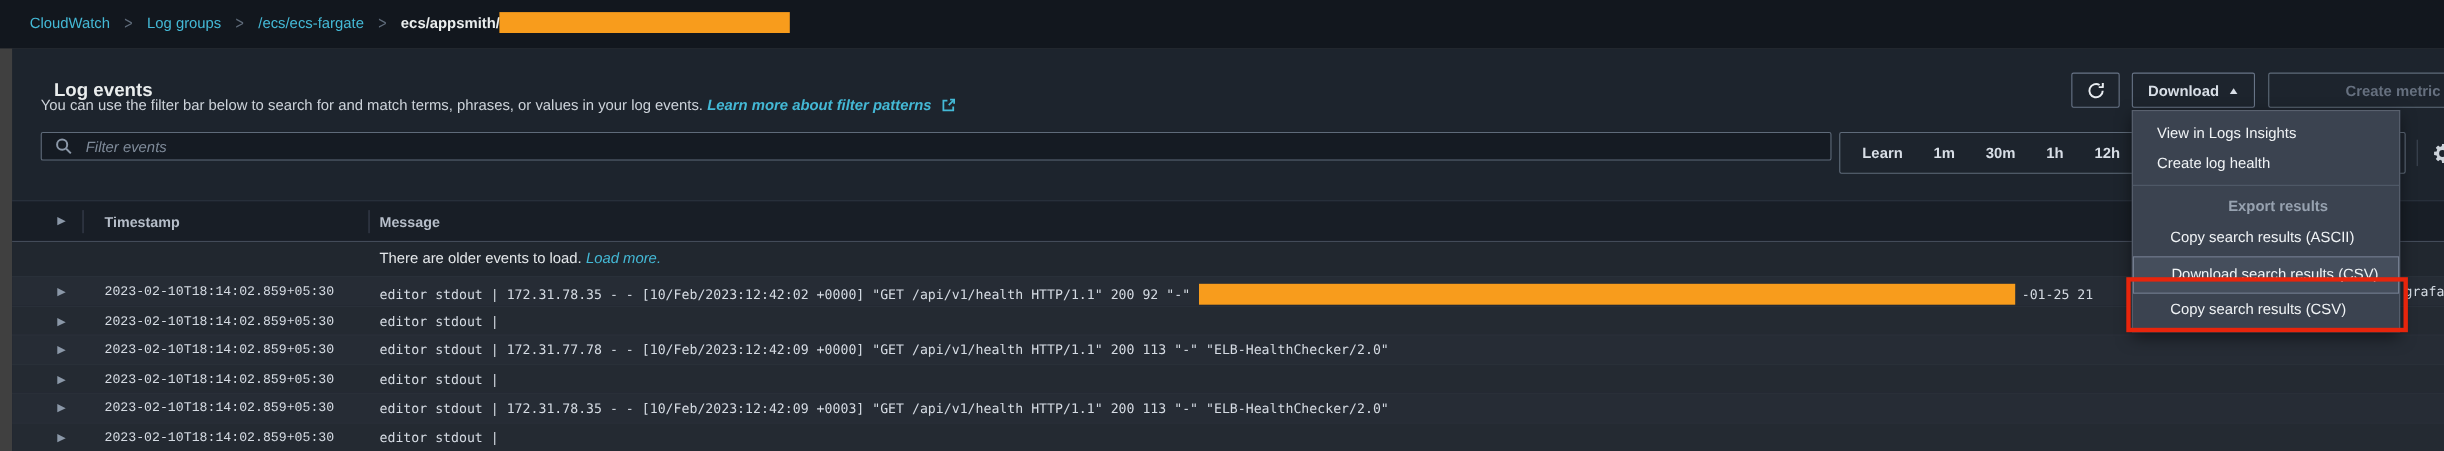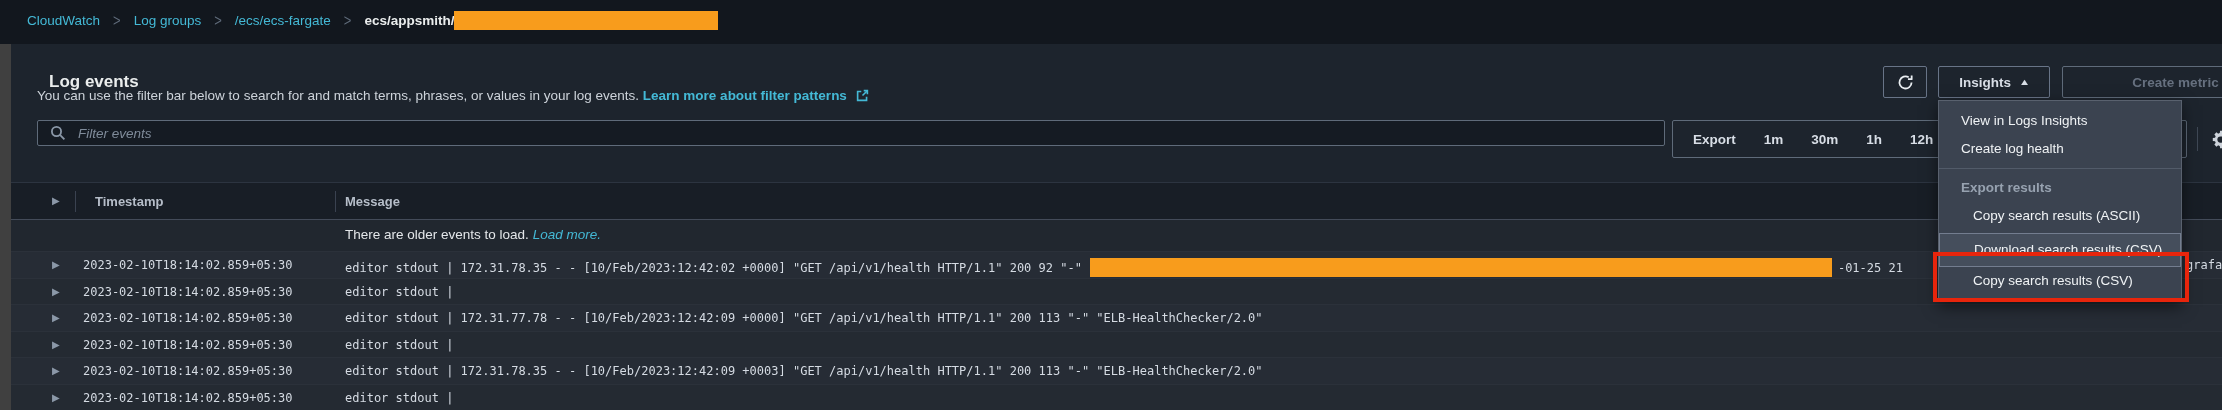--- a/index.html
+++ b/index.html
@@ -11,21 +11,21 @@
   .crumbs{position:absolute;left:27px;top:0;height:40px;display:flex;align-items:center;white-space:nowrap;}
   .crumb{color:#44b9d6;font-size:13.5px;text-decoration:none;cursor:pointer;}
   .crumb-sep{color:#5f6b7a;font-size:13px;margin:0 13px;transform:scaleY(1.25);display:inline-block;}
   .crumb-cur{color:#eaeded;font-weight:bold;font-size:13.5px;display:inline-flex;align-items:center;}
   .redact-sm{display:inline-block;width:264px;height:19px;background:#f89c1c;}
 
   
   .panel{position:absolute;left:11px;top:44px;width:2211px;height:366px;background:#1d242d;}
   .page-title{position:absolute;left:26px;top:16px;margin:12px;font-size:17px;font-weight:bold;color:#eaeded;}
   .page-desc{position:absolute;left:26px;top:44px;margin:0;font-size:13.5px;color:#cdd3da;white-space:nowrap;}
-  .learn-link{color:#44b9d6;font-weight:bold;text-decoration:none;cursor:pointer;}
+  .learn-link{color:#44b9d6;font-weight:bold;text-decoration:none;cursor:pointer;font-style:italic;}
   .ext-icon{vertical-align:-2px;margin-left:5px;}
 
   
   .btn{position:absolute;top:22px;height:32px;box-sizing:border-box;border:1px solid #687487;border-radius:2px;
     background:transparent;display:flex;align-items:center;justify-content:center;
     font-family:"Liberation Sans",sans-serif;font-weight:bold;font-size:13.5px;color:#d8dee6;cursor:pointer;}
   .btn-refresh{left:1872px;width:44px;}
   .btn-actions{left:1927px;width:112px;gap:9px;}
   .btn-actions .caret{font-size:9px;transform:scaleX(1.3);}
   .btn-cmf{left:2051px;width:260px;color:#66707f;border-color:#5f6b7a;cursor:default;}
@@ -53,32 +53,32 @@
 
   .loader-row{position:absolute;left:0;top:176px;width:100%;height:31px;background:#21272f;}
   .loader-text{position:absolute;left:334px;top:7px;font-size:13.5px;color:#e4e7ea;}
   .load-more{color:#44b9d6;font-style:italic;cursor:pointer;text-decoration:none;}
 
   .rows{position:absolute;left:0;top:207px;width:100%;}
   .lrow{position:relative;height:26.5px;width:100%;background:#242a32;border-top:1px solid #2b313a;box-sizing:border-box;}
   .lrow:nth-child(odd){background:#262c35;}
   .lrow .tri{position:absolute;left:41px;top:7px;font-size:10px;color:#8b98a8;cursor:pointer;}
   .mono{font-family:"DejaVu Sans Mono","Liberation Mono",monospace;font-size:12px;color:#d5dbe3;}
-  .lrow .ts{position:absolute;left:72px;top:6px;white-space:nowrap;}
+  .lrow .ts{position:absolute;left:84px;top:6px;white-space:nowrap;font-family:Liberation Mono, monospace;}
   .lrow .msg{position:absolute;left:334px;top:6px;white-space:nowrap;}
   .redact-lg{display:inline-block;width:742px;height:19px;background:#f89c1c;vertical-align:-5px;margin:0 6px 0 8px;}
   .msg-tail{position:absolute;left:2175px;top:6px;white-space:nowrap;}
 
   
   .menu{position:absolute;left:1927px;top:56px;width:244px;box-sizing:border-box;background:#3b4350;
     border:1px solid #59616e;box-shadow:0 5px 14px rgba(0,0,0,.5);padding:6px 0;z-index:5;}
   .menu-item{height:28px;line-height:28px;padding-left:22px;font-size:13.5px;color:#f0f3f5;cursor:pointer;white-space:nowrap;}
   .menu-item.indent{padding-left:34px;}
   .menu-divider{border-top:1px solid #525b69;margin:5px 0;}
-  .menu-section{height:28px;line-height:28px;padding-left:22px;font-size:13.5px;font-weight:bold;color:#97a2b0;}
+  .menu-section{height:28px;line-height:28px;padding-left:22px;font-size:13.5px;font-weight:bold;color:#97a2b0;text-align:center;}
   .menu-item.hilite{height:34px;line-height:32px;background:#454e5c;border:1px solid #737d8f;box-sizing:border-box;margin-top:3px;}
   .red-box{position:absolute;left:1922px;top:208px;width:256px;height:50px;box-sizing:border-box;
     border:4px solid #e8250c;z-index:6;pointer-events:none;}
 </style>
 </head>
 <body>
 
 <div class="screen">
 
   <header class="topbar">
@@ -109,37 +109,37 @@
         </svg>
     </p>
 
     <button class="btn btn-refresh">
       <svg width="17" height="17" viewBox="0 0 16 16" fill="none" stroke="#e9edf1" stroke-width="1.7">
         <path d="M13.7 8A5.7 5.7 0 1 1 11 3.1"></path>
           <path d="M13.8 1.4v3.5h-3.5" stroke-linejoin="round"></path>
       </svg>
     </button>
     <button class="btn btn-actions">
-      <span>Insights</span>
+      <span>Download</span>
       <span class="caret">▲</span>
     </button>
     <button class="btn btn-cmf">
       <span>Create metric filter</span>
     </button>
 
     <div class="filter-box">
       <svg width="16" height="16" viewBox="0 0 16 16" fill="none" stroke="#8b98a8" stroke-width="1.8">
           <circle cx="6.5" cy="6.5" r="4.6"></circle>
           <path d="M10.2 10.2l4.2 4.2"></path>
         </svg>
       <input type="text" placeholder="Filter events" style="">
     </div>
 
     <div class="seg">
-      <span class="seg-item">Export</span>
+      <span class="seg-item">Learn</span>
       <span class="seg-item">1m</span>
       <span class="seg-item">30m</span>
       <span class="seg-item">1h</span>
       <span class="seg-item">12h</span>
     </div>
     <div class="tool-divider"></div>
     <button class="gear-btn">
       <svg width="25" height="25" viewBox="0 0 24 24">
         <path fill="#cdd3da" d="M21.4 13.4v-2.8l-2.1-.3a7.4 7.4 0 0 0-.6-1.5l1.3-1.7-2-2-1.7 1.3c-.5-.3-1-.5-1.5-.6l-.4-2.1h-2.8l-.3 2.1c-.5.1-1 .3-1.5.6L8.1 5.1l-2 2 1.3 1.7c-.3.5-.5 1-.6 1.5l-2.2.3v2.8l2.2.3c.1.5.3 1 .6 1.5l-1.3 1.7 2 2 1.7-1.3c.5.3 1 .5 1.5.6l.3 2.2h2.8l.4-2.2c.5-.1 1-.3 1.5-.6l1.7 1.3 2-2-1.3-1.7c.3-.5.5-1 .6-1.5l2.1-.3z"></path>
         <circle cx="12" cy="12" r="3" fill="#1d242d"></circle>

